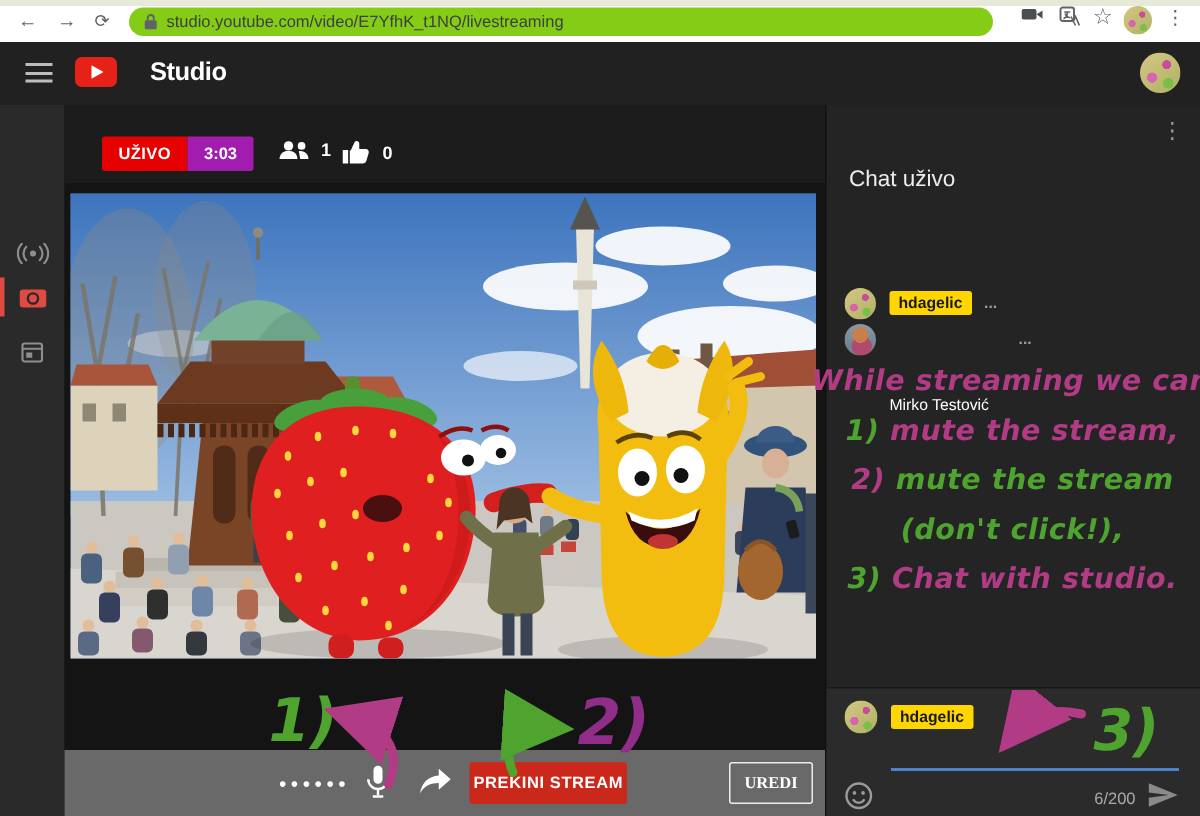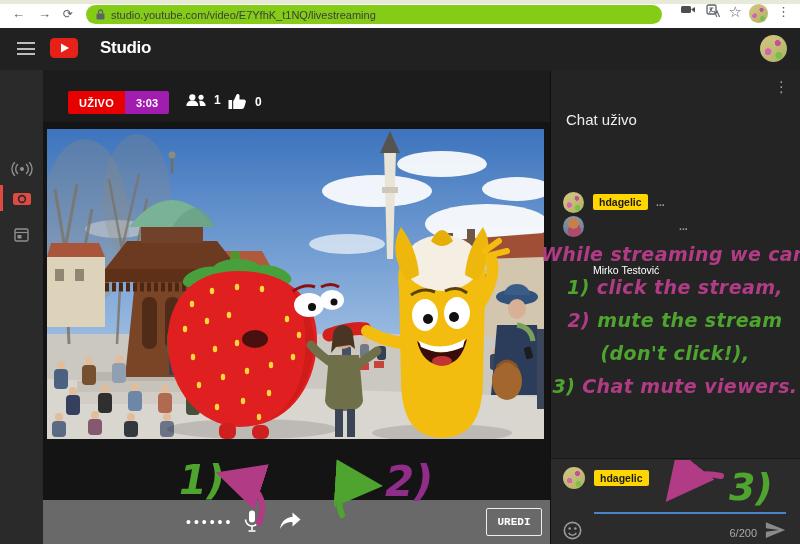--- a/index.html
+++ b/index.html
@@ -48,21 +48,21 @@
           font-size:12px; font-weight:bold; }
   .video-photo { position:absolute; left:4px; top:59px; width:497px; height:310px; background:#4a7fc0; cursor:pointer; }
   .control-bar { position:absolute; left:0; top:430px; width:507px; height:44px; background:#696969; }
   .audio-dots { position:absolute; left:143px; top:14px; color:#fff; font-size:14px; letter-spacing:3px; }
   .bar-icon { position:absolute; top:10px; cursor:pointer; }
   .stop-btn { position:absolute; left:270px; top:8px; width:105px; height:28px; background:#cb281c; border:none;
               color:#fff; font-size:11px; font-weight:bold; border-radius:2px; letter-spacing:.4px;
               font-family:inherit; cursor:pointer; }
   .edit-btn { position:absolute; left:443px; top:8px; width:56px; height:28px; background:transparent;
               border:1.5px solid #ededed; color:#fff; font-size:11px; font-weight:bold; border-radius:2px;
-              font-family:Liberation Mono, monospace; cursor:pointer; }
+              font-family:Liberation Serif, serif; cursor:pointer; }
   .overlay-svg { position:absolute; pointer-events:none; z-index:6; }
 
   
   .chat-panel { position:absolute; left:550px; top:70px; width:250px; height:474px; background:#242424;
                 border-left:1px solid #101010; }
   .chat-header { position:absolute; left:0; top:0; width:250px; height:36px; }
   .chat-title { position:absolute; left:15px; top:9px; color:#ededed; font-size:15px;margin-top:32px; }
   .kebab { position:absolute; right:12px; top:8px; color:#9a9a9a; font-size:15px; cursor:pointer; }
   .welcome-card { position:absolute; left:13px; top:40px; width:225px; height:73px; background:#3b3b3b;
                   border-radius:2px; padding:11px 10px 0 38px; }
@@ -411,20 +411,21 @@
           <path d="M1.5 9.5 a6.5 6.5 0 0 0 13 0" fill="none" stroke="#fff" stroke-width="1.6"></path>
           <line x1="8" y1="16" x2="8" y2="20" stroke="#fff" stroke-width="1.6"></line>
           <line x1="4.5" y1="21" x2="11.5" y2="21" stroke="#fff" stroke-width="1.6"></line>
         </svg>
       </div>
       <div class="bar-icon" style="left:236px;top:12px;">
         <svg width="22" height="18" viewBox="0 0 22 18">
           <path d="M13.5 5 V0.5 L21.5 7.5 13.5 14.5 V10 C7 10 3.5 12.5 1 17 C2 10 6.5 5.5 13.5 5 Z" fill="#fff"></path>
         </svg>
       </div>
+      <button class="stop-btn">PREKINI STREAM</button>
       <button class="edit-btn">UREDI</button>
     </div>
 
     <svg class="overlay-svg" style="left:0;top:369px;" width="507" height="105" viewBox="0 0 507 105">
       <defs>
         <marker id="ah-pink" markerWidth="8" markerHeight="8" refX="5" refY="4" orient="auto">
           <polygon points="0,0 8,4 0,8" fill="#b13c85"></polygon>
         </marker>
         <marker id="ah-green" markerWidth="8" markerHeight="8" refX="5" refY="4" orient="auto">
           <polygon points="0,0 8,4 0,8" fill="#4ea42e"></polygon>
@@ -450,24 +451,24 @@
       <span class="msg-text" style="left:105px;">...</span>
     </div>
     <div class="msg-row" style="top:146px;">
       <div class="msg-avatar avatar" style="background:radial-gradient(circle at 50% 35%, #c87f4a 0 30%, transparent 31%), radial-gradient(circle at 55% 70%, #b04a6e 0 35%, transparent 36%), linear-gradient(#8898a8,#6a7a8a);"></div>
       <span class="msg-author">Mirko Testović</span>
       <span class="msg-text" style="left:128px;">...</span>
     </div>
 
     <div class="chat-annotations">
       <div class="ann-line ann-pink">While streaming we can:</div>
-      <div class="ann-line"><span class="ann-green">1)</span> <span class="ann-pink">click the stream,</span></div>
+      <div class="ann-line"><span class="ann-green">1)</span> <span class="ann-pink">mute the stream,</span></div>
       <div class="ann-line"><span class="ann-pink">2)</span> <span class="ann-green">mute the stream</span></div>
       <div class="ann-line ann-green">(don't click!),</div>
-      <div class="ann-line"><span class="ann-green">3)</span> <span class="ann-pink">Chat mute viewers.</span></div>
+      <div class="ann-line"><span class="ann-green">3)</span> <span class="ann-pink">Chat with studio.</span></div>
     </div>
 
     <div class="chat-input-area">
       <div class="avatar" style="position:absolute;left:12px;top:8px;width:22px;height:22px;"></div>
       <span class="input-badge">hdagelic</span>
       <div class="input-underline"></div>
       <div class="bar-icon" style="left:12px;top:62px;">
         <svg width="19" height="19" viewBox="0 0 20 20">
           <circle cx="10" cy="10" r="8.6" fill="none" stroke="#9a9a9a" stroke-width="1.7"></circle>
           <circle cx="7" cy="8" r="1.3" fill="#9a9a9a"></circle>

